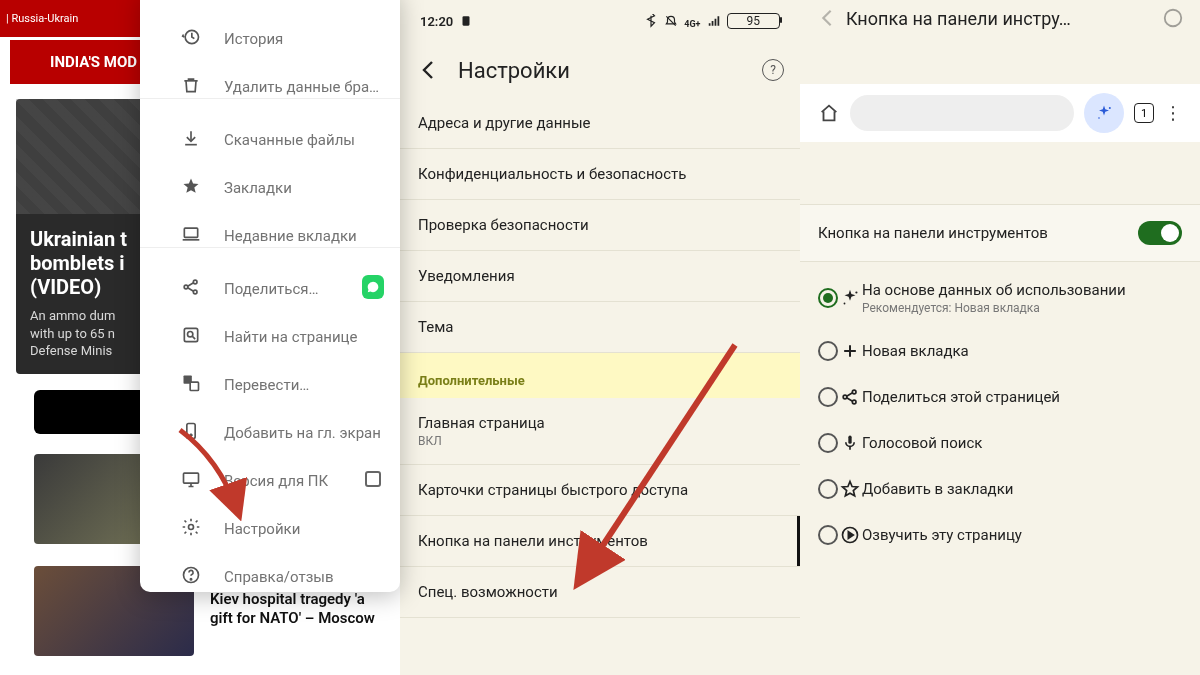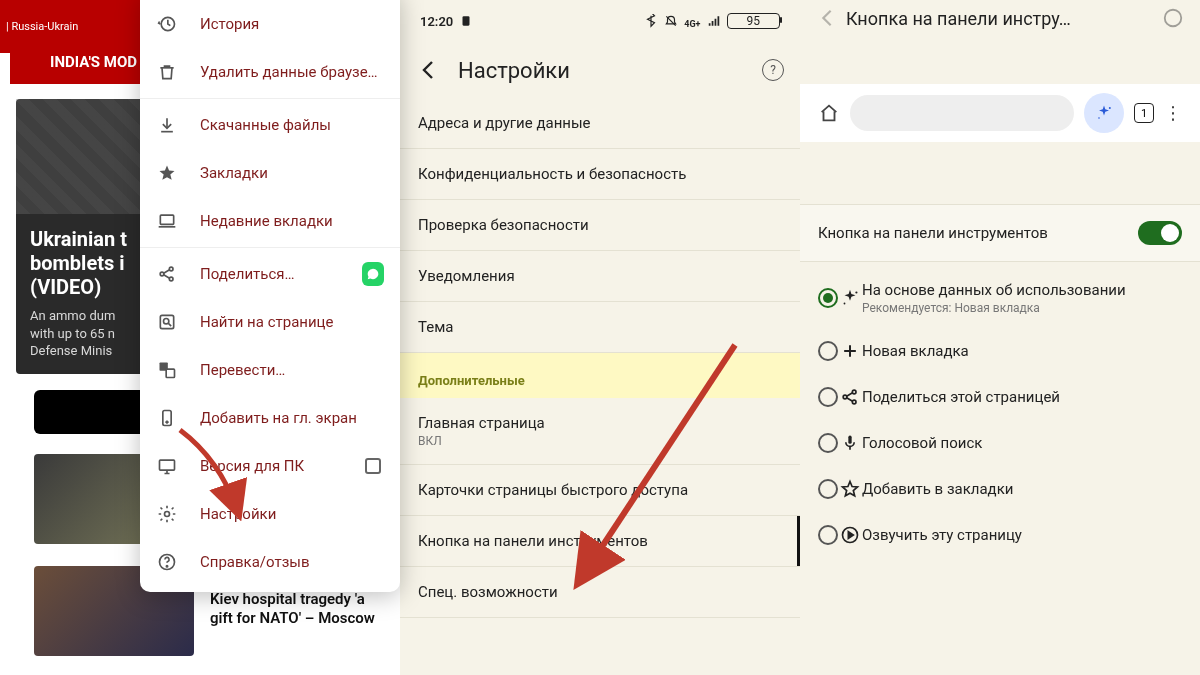--- a/index.html
+++ b/index.html
@@ -16,21 +16,21 @@
   .panel1 { width: 400px; background:#fff; }
   .panel2 { width: 400px; }
   .panel3 { width: 400px; }
 
   
   .bg-news {
     position:absolute; inset:0; background:#fff;
   }
   .red-band {
     position:absolute; top:0; left:0; width:152px;
-    background:#b80000; color:#fff; font-size:11px; padding:20px 6px;
+    background:#b80000; color:#fff; font-size:11px; padding:12px 6px;
   }
   .red-badge{
     position:absolute; left:10px; top:40px; width:370px; height:44px;
     background:#b80000; display:flex; align-items:center;
     font-weight:700; font-size:15px; color:#fff; padding-left:40px;
   }
   .news-card {
     position:absolute; left:16px; top:99px; width:368px; height:275px;
     background:#2a2a2a; color:#fff; border-radius:4px;
     display:flex; flex-direction:column; justify-content:flex-end;
@@ -59,23 +59,24 @@
     font-size:15px; font-weight:600; color:#111; line-height:1.25;
   }
 
   .menu-card{
     position:absolute; left:140px; top:-10px; width:260px; height:602px;
     background:#fff; border-radius:10px;
     box-shadow:0 4px 24px rgba(0,0,0,.25);
     padding:10px 0; z-index:5;
   }
   .menu-item{
-    display:flex; align-items:center; height:48px;
-    padding:0 16px; color:#7f1d1d; font-size:15px; cursor:pointer;
+    display:flex; align-items:flex-end; height:48px;
+    padding:0 16px; color:#737373; font-size:15px; cursor:pointer;
     position:relative;
+    margin-left:24px;
   }
   .menu-divider{ height:1px; background:#eee; margin:2px 0;}
   .mi-icon{ width:22px; height:22px; margin-right:22px;
             display:flex; align-items:center; justify-content:center; flex:0 0 22px;
             color:#555;}
   .mi-label{ flex:1; white-space:nowrap; overflow:hidden; text-overflow:ellipsis;}
   .mi-suffix{ width:22px; height:22px; display:flex; align-items:center; justify-content:center;}
   .wa-badge{ background:#25d366; width:24px; height:24px; border-radius:6px;
              display:flex; align-items:center; justify-content:center;}
   .checkbox-empty{ width:16px; height:16px; border:2px solid #666; border-radius:3px;}

